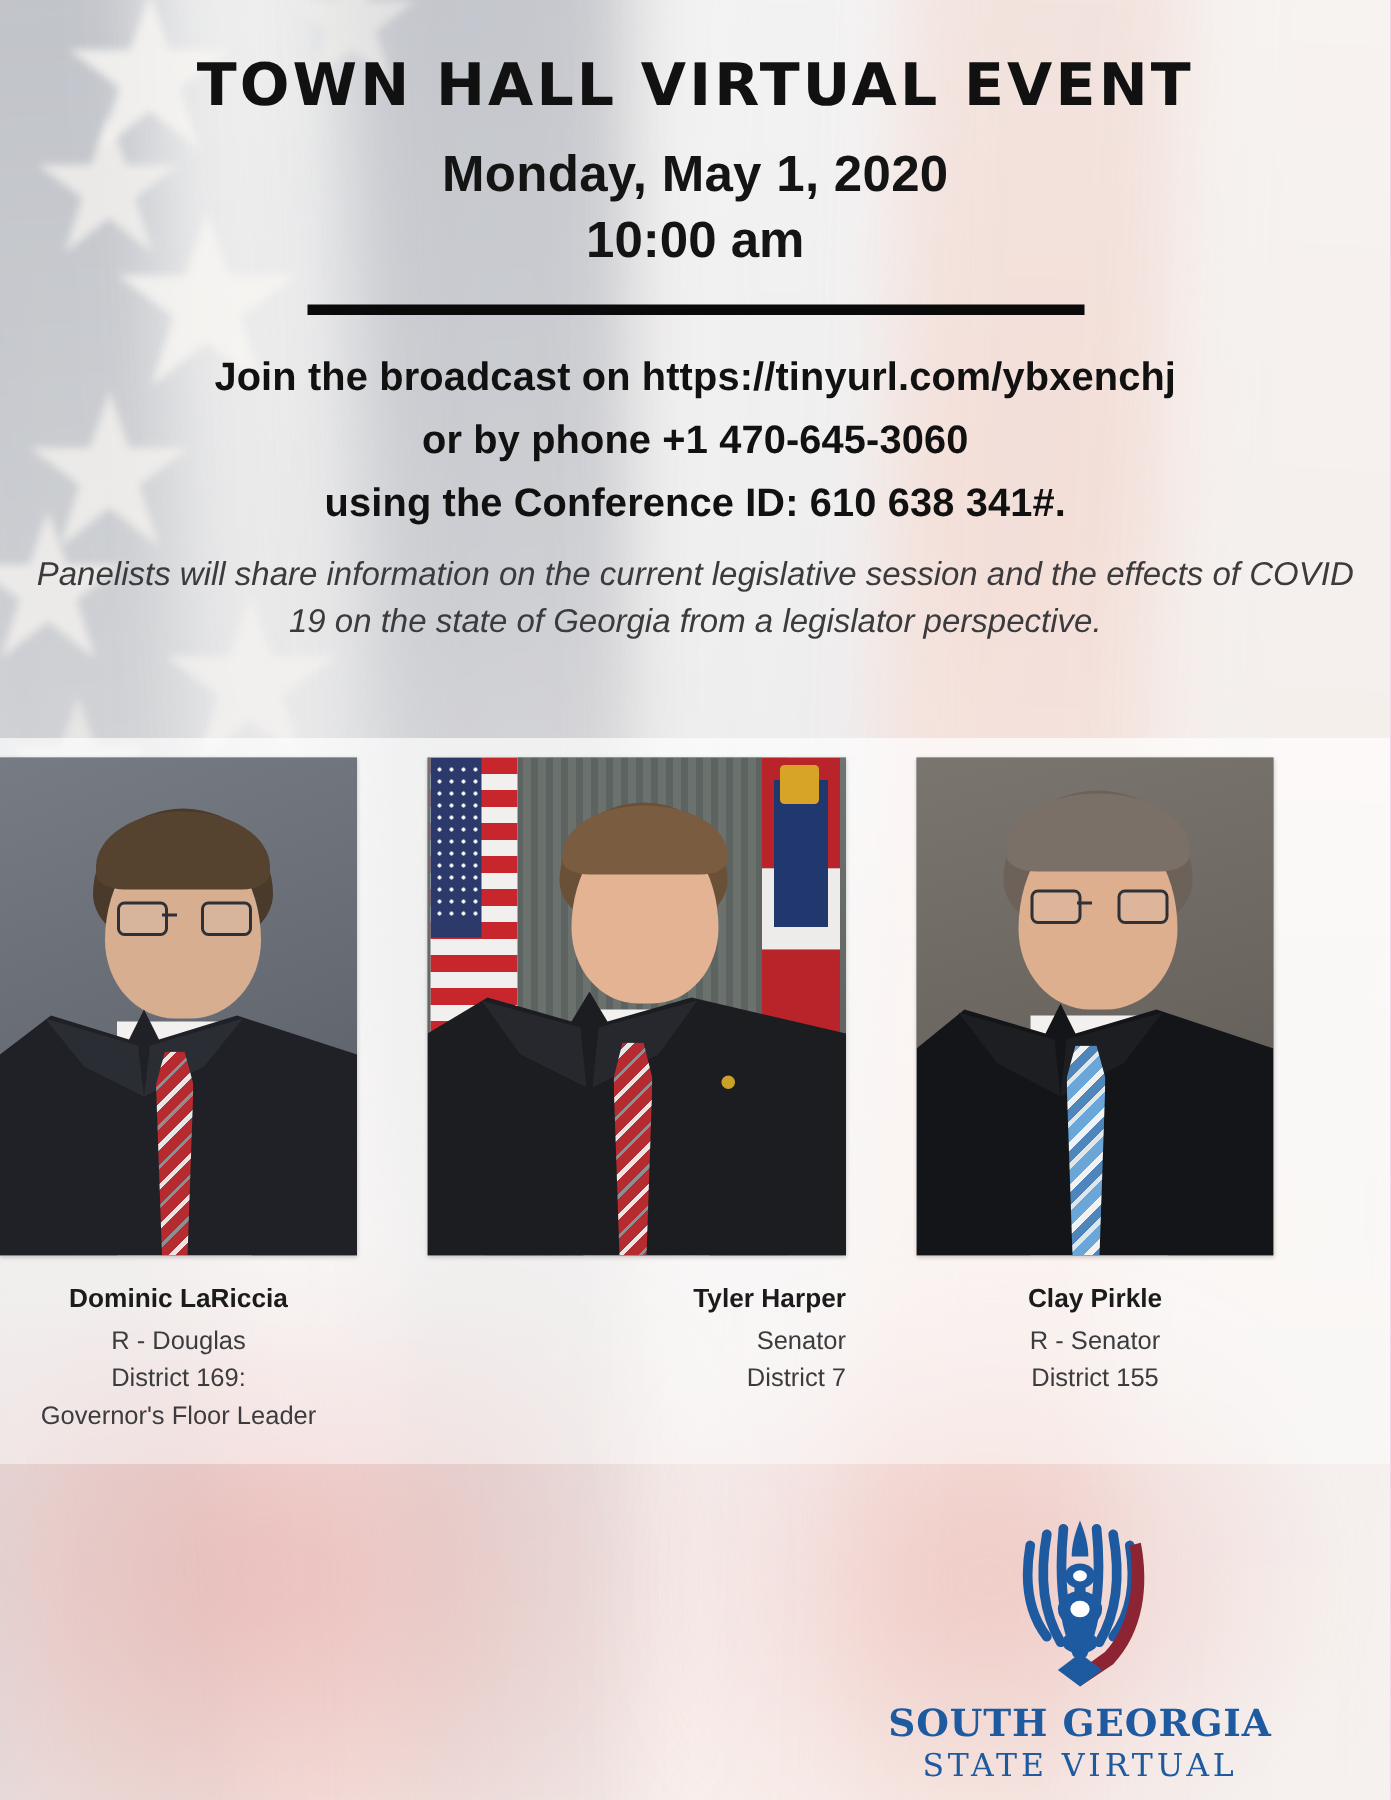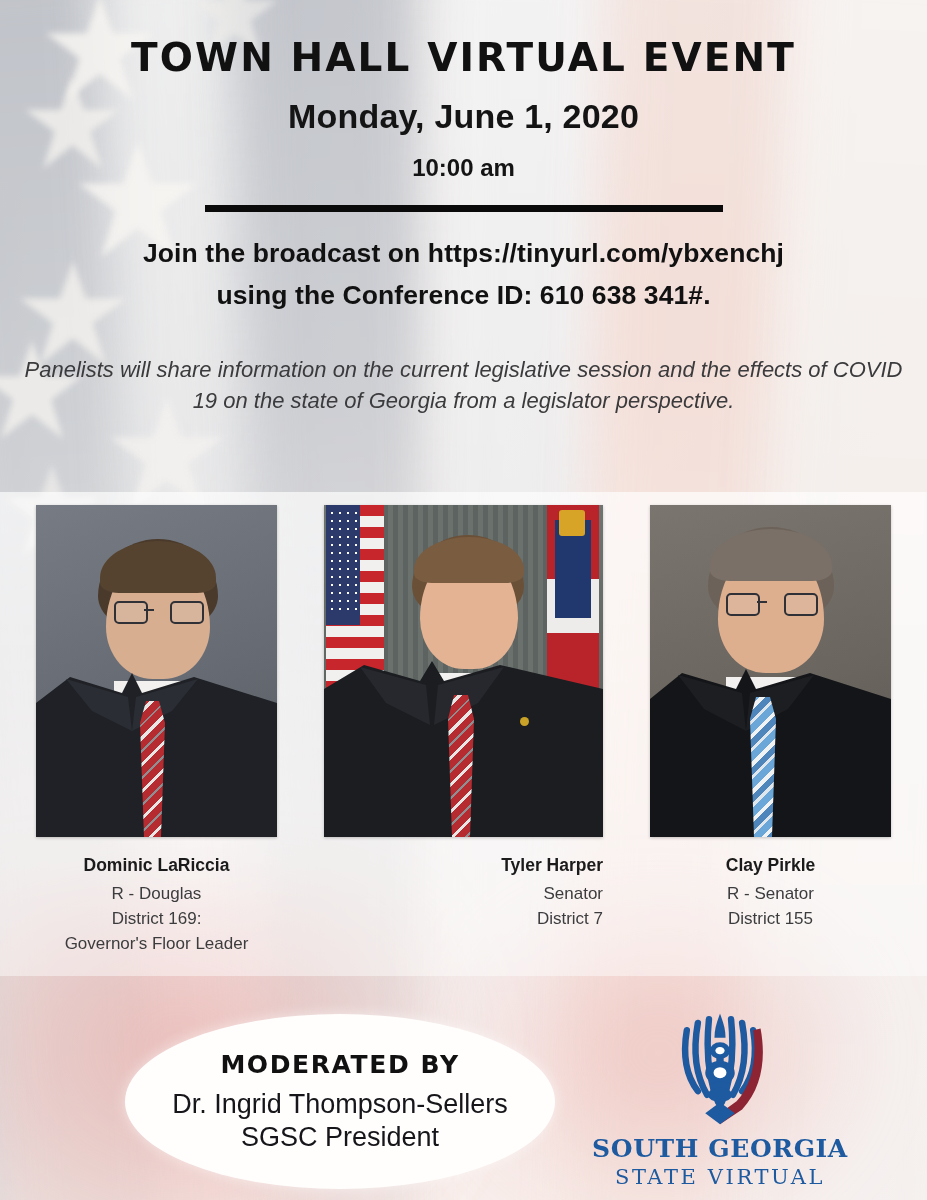--- a/index.html
+++ b/index.html
@@ -79,42 +79,42 @@
   .title{
     font-size:39px;font-weight:bold;letter-spacing:2.1px;
     color:#111;margin-top:38px;line-height:1;
     font-family:"DejaVu Sans", sans-serif;
   }
   .date{
     font-size:34px;font-weight:bold;color:#141414;
     margin-top:22px;line-height:1.05;letter-spacing:.2px;
   }
   .time{
-    font-size:24px;font-weight:bold;color:#141414;
-    margin-top:20px;line-height:1.05;
+    font-size:34px;font-weight:bold;color:#141414;
+    margin-top:8px;line-height:1.05;
   }
   .divider{
     width:518px;height:7px;background:#0a0a0a;
     margin:25px auto 0 auto;
   }
   .joinblock{margin-top:21px;}
   .joinline{
     font-size:26.5px;font-weight:bold;color:#111;
     line-height:1.58;letter-spacing:.1px;
   }
   .blurb{
-    margin-top:37px;
+    margin-top:10px;
     font-size:22px;font-style:italic;color:#3b3b3d;
     line-height:1.42;
     padding:0 20px;
   }
 
   
   .panelists{
-    position:absolute;left:0;top:505px;width:927px;
+    position:absolute;left:0;top:505px;width:849px;
     display:flex;justify-content:center;align-items:flex-start;gap:47px;
   }
   .panelist{width:241px;display:flex;flex-direction:column;align-items:center;}
   .photo{
     width:100%;height:332px;position:relative;overflow:hidden;
     box-shadow:0 1px 3px rgba(0,0,0,.22);
     background:#6e737a;
   }
   .photo.wide{width:279px;}
   .panelist.mid{width:279px;align-items:flex-end;}
@@ -247,25 +247,26 @@
           <polygon points="50,4 61,36 95,36 67,57 78,92 50,70 22,92 33,57 5,36 39,36" fill="#f0eeeb" opacity=".7"></polygon>
         </svg>
     </div>
   </div>
 
   <div class="panel-band"></div>
   <div class="panel-band2"></div>
 
   <div class="header">
     <div class="title">TOWN HALL VIRTUAL EVENT</div>
-    <div class="date">Monday, June 1, 2020</div>
+    <div class="date">Monday, May 1, 2020</div>
     <div class="time">10:00 am</div>
     <div class="divider"></div>
     <div class="joinblock">
       <div class="joinline">Join the broadcast on https://tinyurl.com/ybxenchj</div>
+      <div class="joinline">or by phone +1 470-645-3060</div>
       <div class="joinline">using the Conference ID: 610 638 341#.</div>
     </div>
     <div class="blurb">Panelists will share information on the current legislative session and the effects of COVID 19 on the state of Georgia from a legislator perspective.</div>
   </div>
 
   <div class="panelists">
 
     <div class="panelist">
       <div class="photo">
         <div class="p1-bg"></div>
@@ -336,25 +337,20 @@
         <div class="suit" style="height:168px;background:#1d1e22;clip-path:polygon(28px 6px,92px 24px,96px 62px,54px 40px);"></div>
         <div class="suit" style="height:168px;background:#1d1e22;clip-path:polygon(164px 6px,100px 24px,96px 62px,138px 40px);"></div>
         <div class="tie blue" style="left:100px;top:192px;width:26px;height:140px;clip-path:polygon(6px 0,20px 0,26px 22px,22px 140px,4px 140px,0 22px);"></div>
       </div>
       <div class="pname">Clay Pirkle</div>
       <div class="pmeta">R - Senator</div>
       <div class="pmeta" style="margin-top:0">District 155</div>
     </div>
   </div>
 
-  <div class="oval">
-    <div class="mod-label">MODERATED BY</div>
-    <div class="mod-name">Dr. Ingrid Thompson-Sellers</div>
-    <div class="mod-role">SGSC President</div>
-  </div>
 
   <div class="logo">
     <svg class="logo-mark" viewBox="0 0 120 128">
       <g fill="none" stroke="#1e5aa0" stroke-width="7" stroke-linecap="round">
         <path d="M24,22 C20,46 22,70 36,88"></path>
         <path d="M36,14 C31,42 33,70 46,92"></path>
         <path d="M48,10 C45,40 46,72 58,100"></path>
         <path d="M96,22 C100,46 98,70 84,88"></path>
         <path d="M84,14 C89,42 87,70 74,92"></path>
         <path d="M72,10 C75,40 74,72 62,100"></path>

